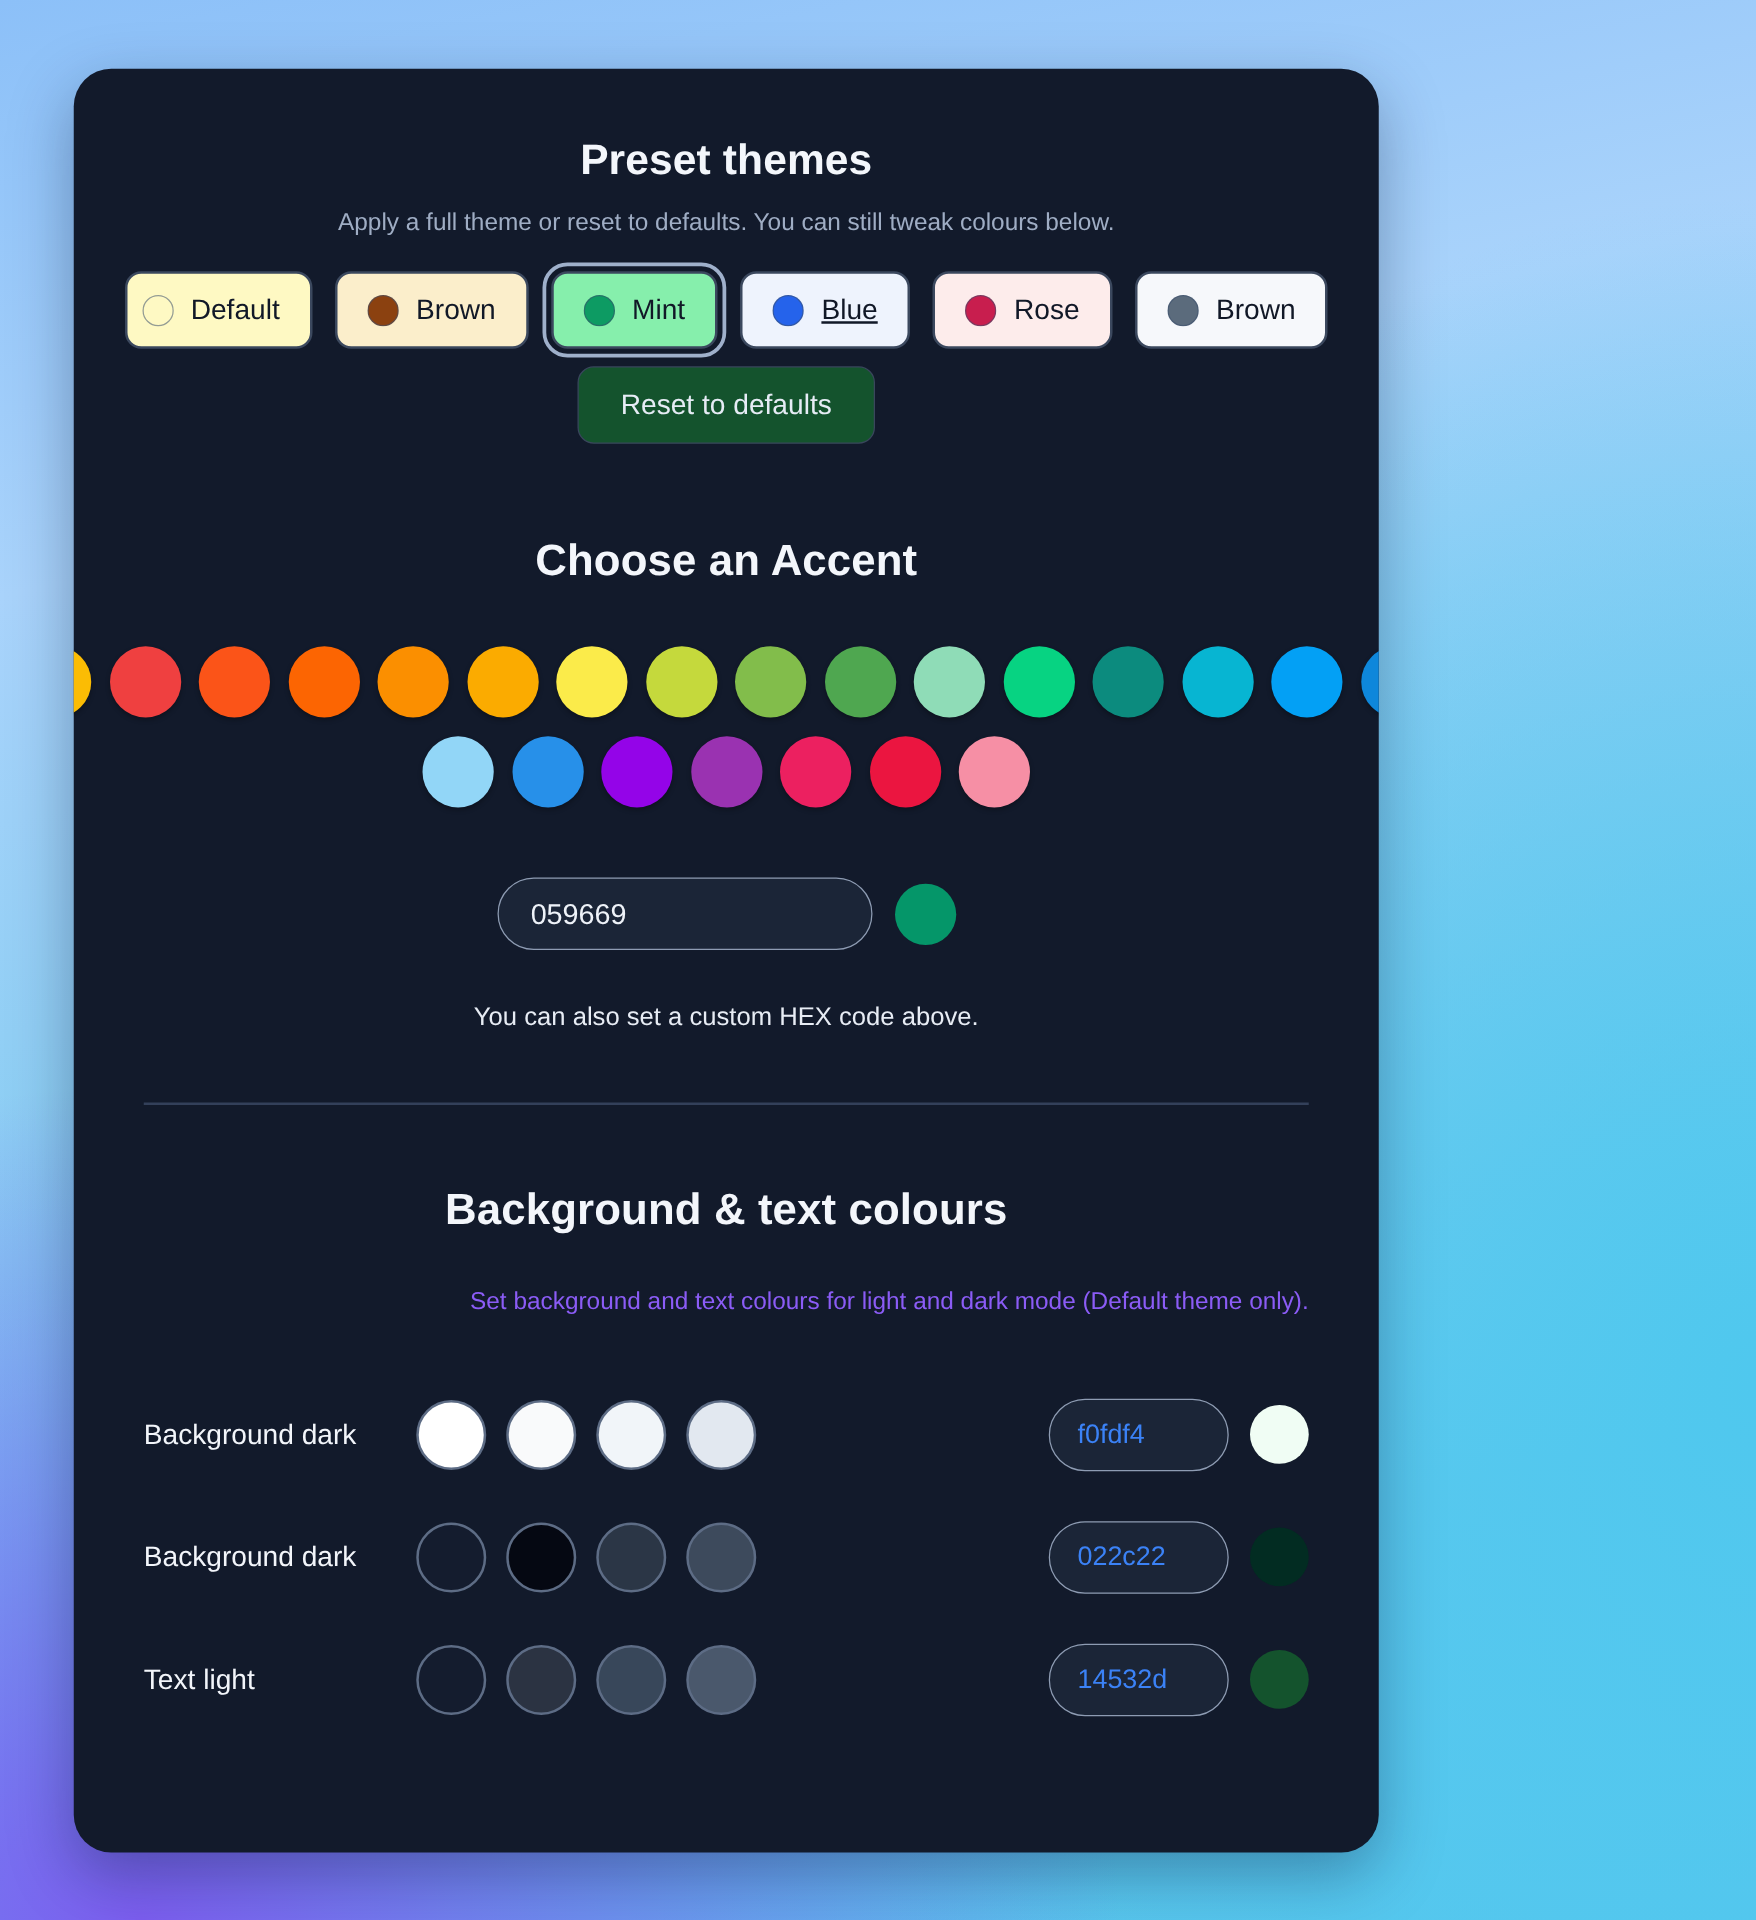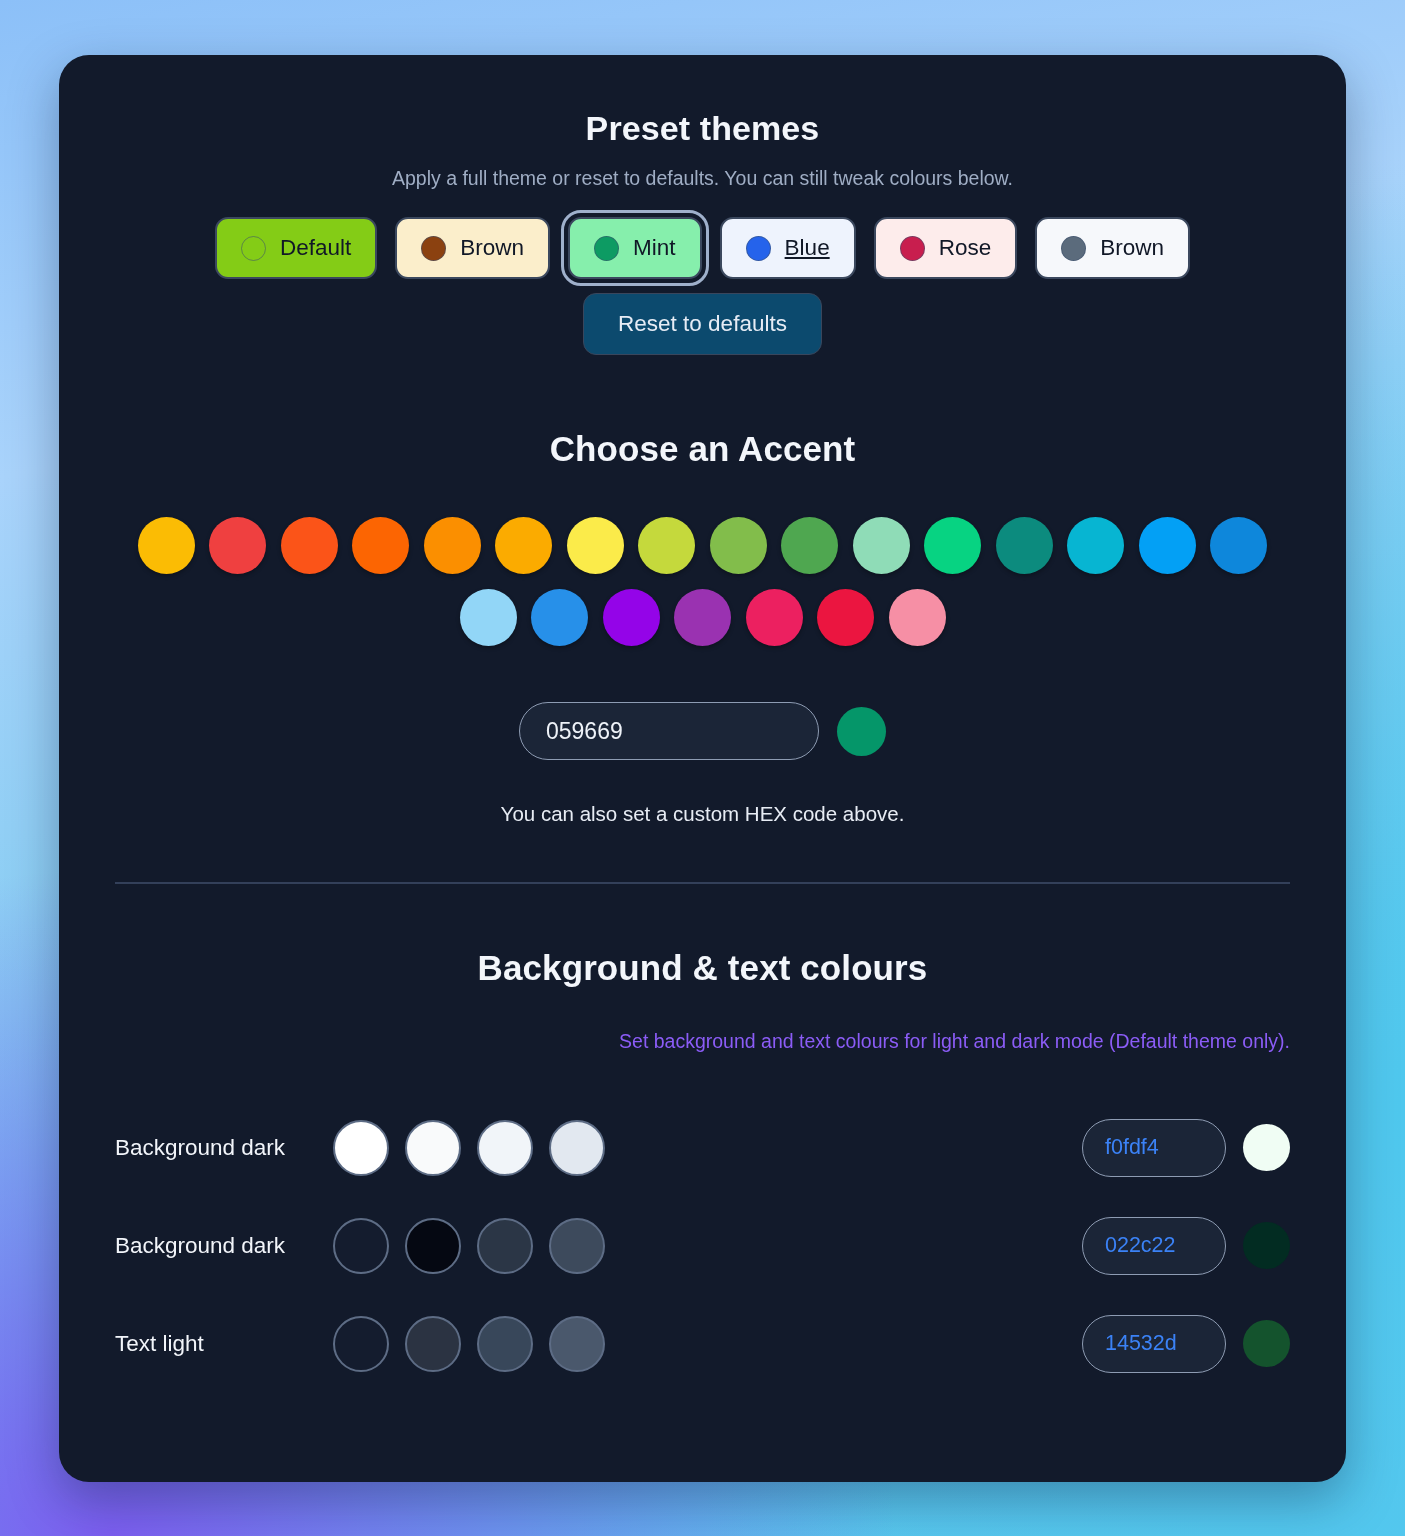--- a/index.html
+++ b/index.html
@@ -16,21 +16,21 @@
       radial-gradient(ellipse 85% 95% at 100% 72%, #4fc8ee 0%, rgba(79,200,238,0) 65%),
       linear-gradient(168deg, #8cc0f8 0%, #a9d3fb 26%, #86cdf2 55%, #63c8ef 78%, #57c6ee 100%);
     overflow: hidden;
   }
 
   
   .card {
     position: absolute;
     left: 59px;
     top: 55px;
-    width: 1287px;
+    width: 1044px;
     height: 1427px;
     background: #121a2b;
     border-radius: 30px;
     box-shadow: 0 18px 50px rgba(12,25,60,.35);
     padding: 0 56px;
     overflow: hidden;
   }
 
   
   .h-main {
@@ -86,21 +86,21 @@
     flex: 0 0 auto;
   }
   .preset-dot.hollow { background: transparent; }
 
   .reset-row {
     display: flex;
     justify-content: center;
     margin-top: 14px;
   }
   .reset-btn {
-    background: #0c4a6e;
+    background: #14532d;
     color: #e6ecf5;
     border: 1.5px solid #39465c;
     border-radius: 13px;
     height: 62px;
     padding: 0 34px;
     font-size: 22.5px;
     cursor: pointer;
     font-family: "Liberation Sans", sans-serif;
   }
 
@@ -231,21 +231,21 @@
 </style>
 </head>
 <body>
 
 <div class="card">
 
   <h1 class="h-main h-preset">Preset themes</h1>
   <p class="sub">Apply a full theme or reset to defaults. You can still tweak colours below.</p>
 
   <div class="preset-row" id="preset-row">
-      <button class="preset-btn" style="background: #84cc16;">
+      <button class="preset-btn" style="background: #fef9c3; padding-left: 12px;">
         <span class="preset-dot hollow"></span>
         <span>Default</span>
       </button>
       <button class="preset-btn" style="background: rgb(251, 238, 203);">
         <span class="preset-dot" style="background: rgb(139, 65, 16);"></span>
         <span>Brown</span>
       </button>
       <button class="preset-btn selected" style="background: #86efac;">
         <span class="preset-dot" style="background: rgb(13, 155, 99);"></span>
         <span>Mint</span>

